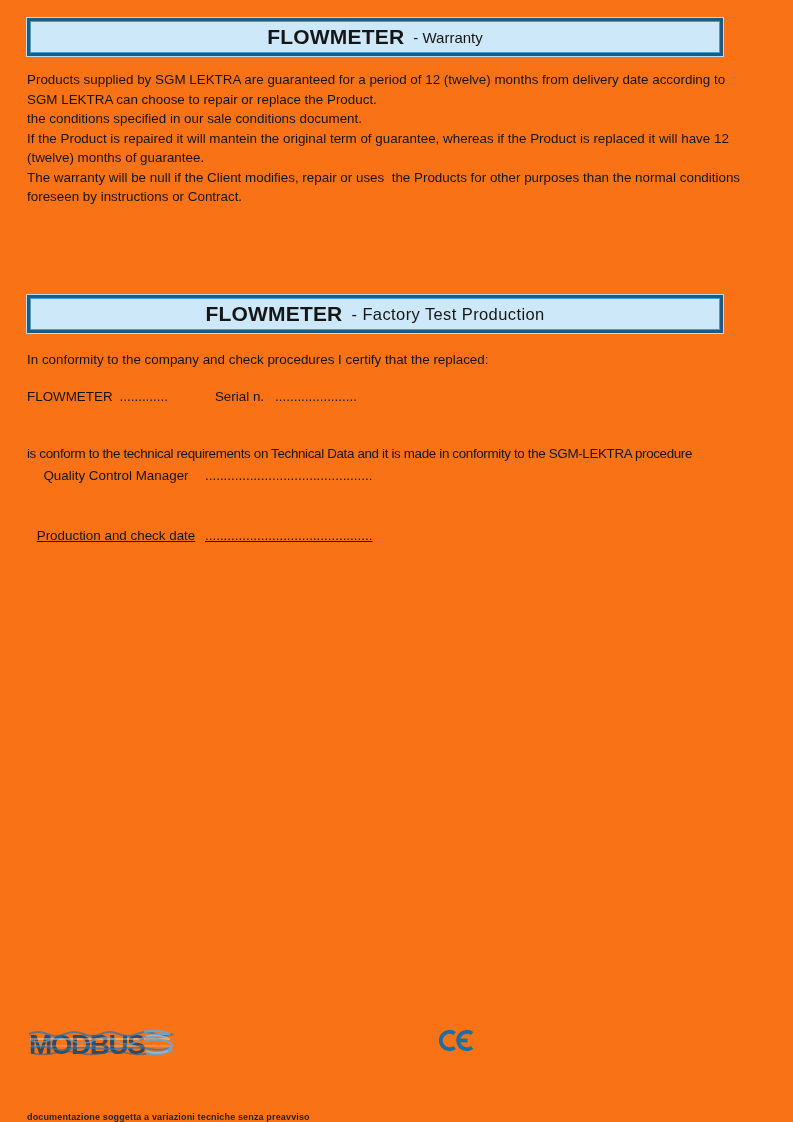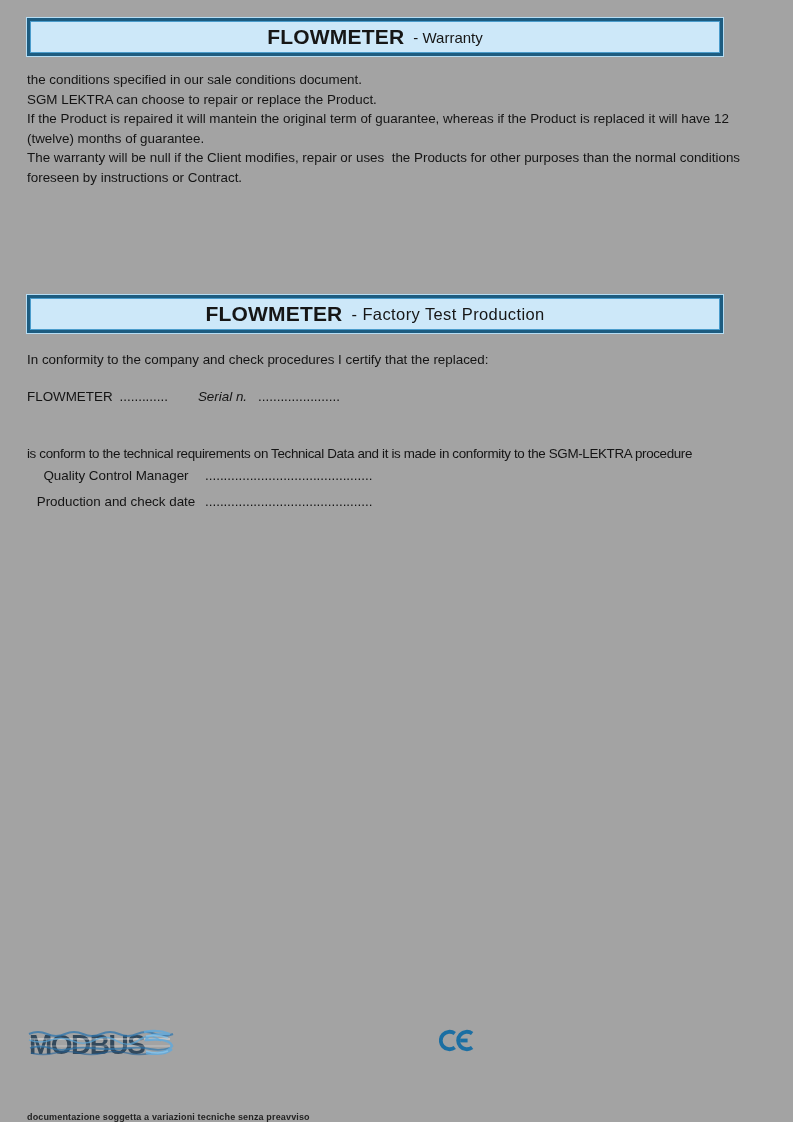--- a/index.html
+++ b/index.html
@@ -1,20 +1,20 @@
 <!DOCTYPE html>
 <html><head>
 <meta charset="utf-8">
 <style>
   html, body { margin: 0; padding: 0; background: #ffffff; }
   .page {
     position: relative;
     width: 793px;
     height: 1122px;
-    background: #a3a3a3;
+    background: #f97316;
     font-family: "Liberation Sans", sans-serif;
     color: #1a1a1a;
     overflow: hidden;
   }
 
   
   .banner {
     position: absolute;
     left: 27px;
     width: 690px;
@@ -59,26 +59,26 @@
   .cert-line {
     position: absolute;
     left: 27px;
     font-size: 13.4px;
     white-space: pre;
     color: #141414;
   }
   .cert-intro { top: 352px; }
   .cert-flow-row { top: 389px; display: flex; align-items: baseline; }
   .cert-flow-row .dots1 { margin-left: 7px; }
-  .cert-flow-row .label2 { margin-left: 30px; font-style: italic; }
+  .cert-flow-row .label2 { margin-left: 47px; }
   .cert-flow-row .dots2 { margin-left: 11px; }
   .cert-conform { top: 446px; letter-spacing: -0.35px; }
   .cert-sign-row { display: flex; align-items: baseline; text-align: center; }
   .cert-quality { top: 468px; }
-  .cert-production { top: 494px; }
+  .cert-production { top: 528px; text-decoration: underline; }
   .sign-label { display: inline-block; min-width: 178px; }
 
   
   .modbus-logo { position: absolute; left: 28px; top: 1026px; }
   .disclaimer {
     position: absolute;
     left: 27px;
     top: 1112px;
     font-size: 9px;
     font-weight: bold;
@@ -92,22 +92,23 @@
 <body>
 
 <div class="page">
 
   <div class="banner banner1" style="top:18px;">
     <span class="banner-title">FLOWMETER</span>
     <span class="banner-subtitle">- Warranty</span>
   </div>
 
   <div class="warranty-text">
+    <div class="line">Products supplied by SGM LEKTRA are guaranteed for a period of 12 (twelve) months from delivery date according to</div>
+    <div class="line">SGM LEKTRA can choose to repair or replace the Product.</div>
     <div class="line">the conditions specified in our sale conditions document.</div>
-    <div class="line">SGM LEKTRA can choose to repair or replace the Product.</div>
     <div class="line">If the Product is repaired it will mantein the original term of guarantee, whereas if the Product is replaced it will have 12</div>
     <div class="line">(twelve) months of guarantee.</div>
     <div class="line">The warranty will be null if the Client modifies, repair or uses  the Products for other purposes than the normal conditions</div>
     <div class="line">foreseen by instructions or Contract.</div>
   </div>
 
   <div class="banner banner2" style="top:295px;">
     <span class="banner-title">FLOWMETER</span>
     <span class="banner-subtitle">- Factory Test Production</span>
   </div>

